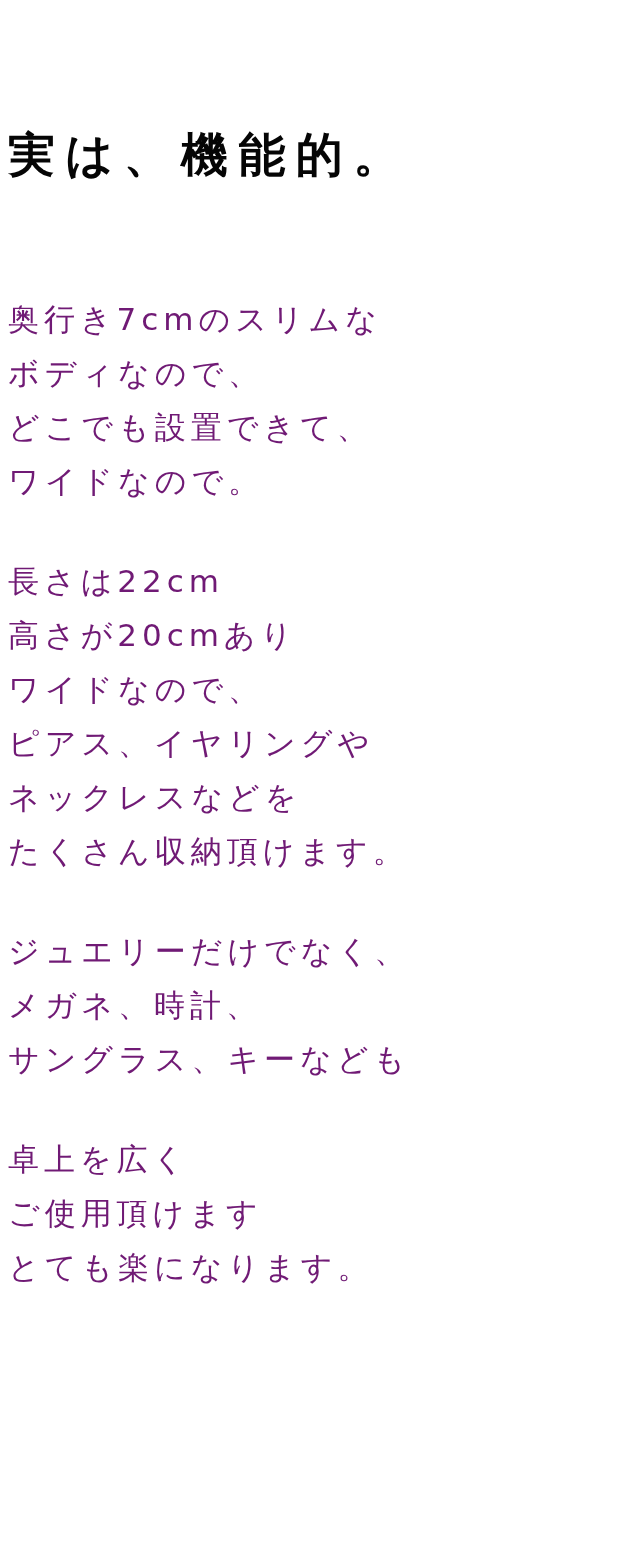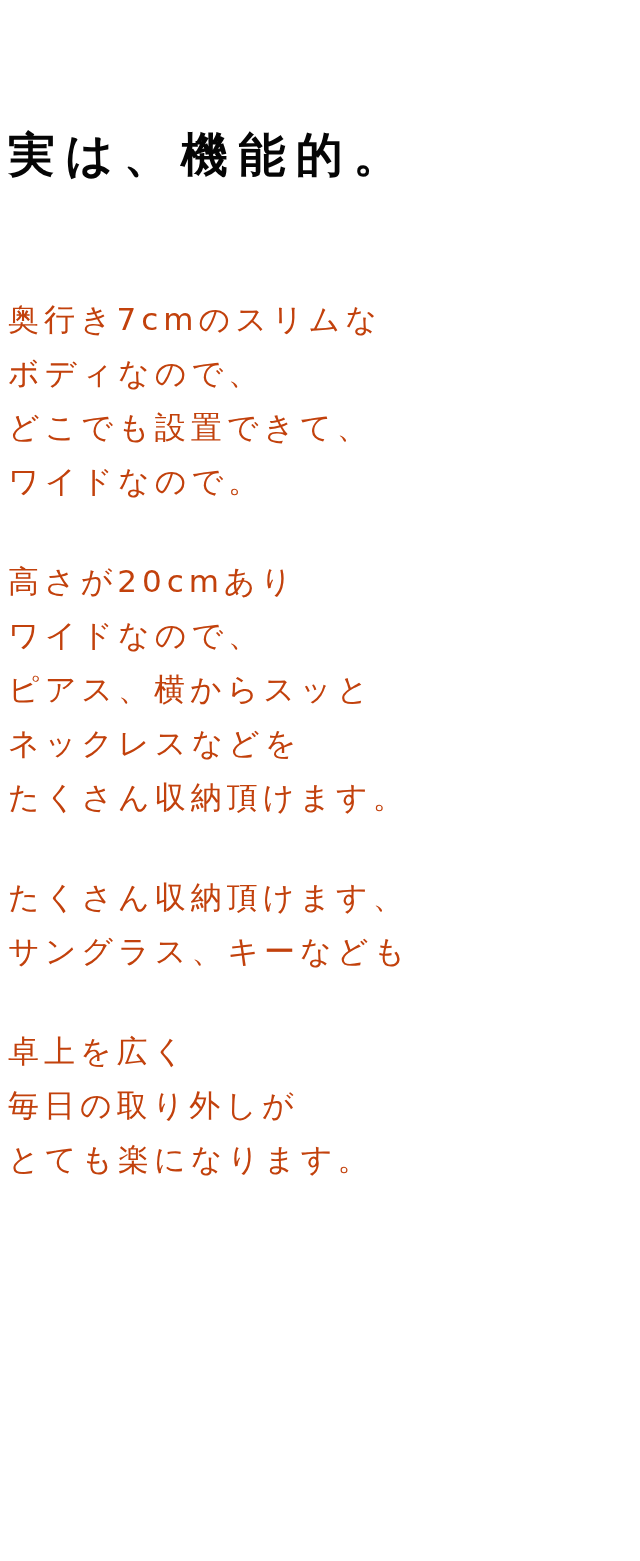--- a/index.html
+++ b/index.html
@@ -42,53 +42,55 @@
     margin: 0 0 46px 0;
   }
   .para:last-child {
     margin-bottom: 0;
   }
   .line {
     font-size: 31px;
     line-height: 54px;
     letter-spacing: 0.16em;
     white-space: nowrap;
-    color: #c2410c;
+    color: #701a75;
     font-weight: 400;
   }
 </style>
 </head>
 <body>
 
 <div class="page">
 
   <h1 class="headline">実は、機能的。</h1>
 
   <div class="body-block">
 
     <div class="para">
       <div class="line">奥行き7cmのスリムな</div>
       <div class="line">ボディなので、</div>
       <div class="line">どこでも設置できて、</div>
       <div class="line">ワイドなので。</div>
     </div>
 
     <div class="para">
+      <div class="line">長さは22cm</div>
       <div class="line">高さが20cmあり</div>
       <div class="line">ワイドなので、</div>
-      <div class="line">ピアス、横からスッと</div>
+      <div class="line">ピアス、イヤリングや</div>
       <div class="line">ネックレスなどを</div>
       <div class="line">たくさん収納頂けます。</div>
     </div>
 
     <div class="para">
-      <div class="line">たくさん収納頂けます、</div>
+      <div class="line">ジュエリーだけでなく、</div>
+      <div class="line">メガネ、時計、</div>
       <div class="line">サングラス、キーなども</div>
     </div>
 
     <div class="para">
       <div class="line">卓上を広く</div>
-      <div class="line">毎日の取り外しが</div>
+      <div class="line">ご使用頂けます</div>
       <div class="line">とても楽になります。</div>
     </div>
 
   </div>
 </div>
 
 </body></html>

